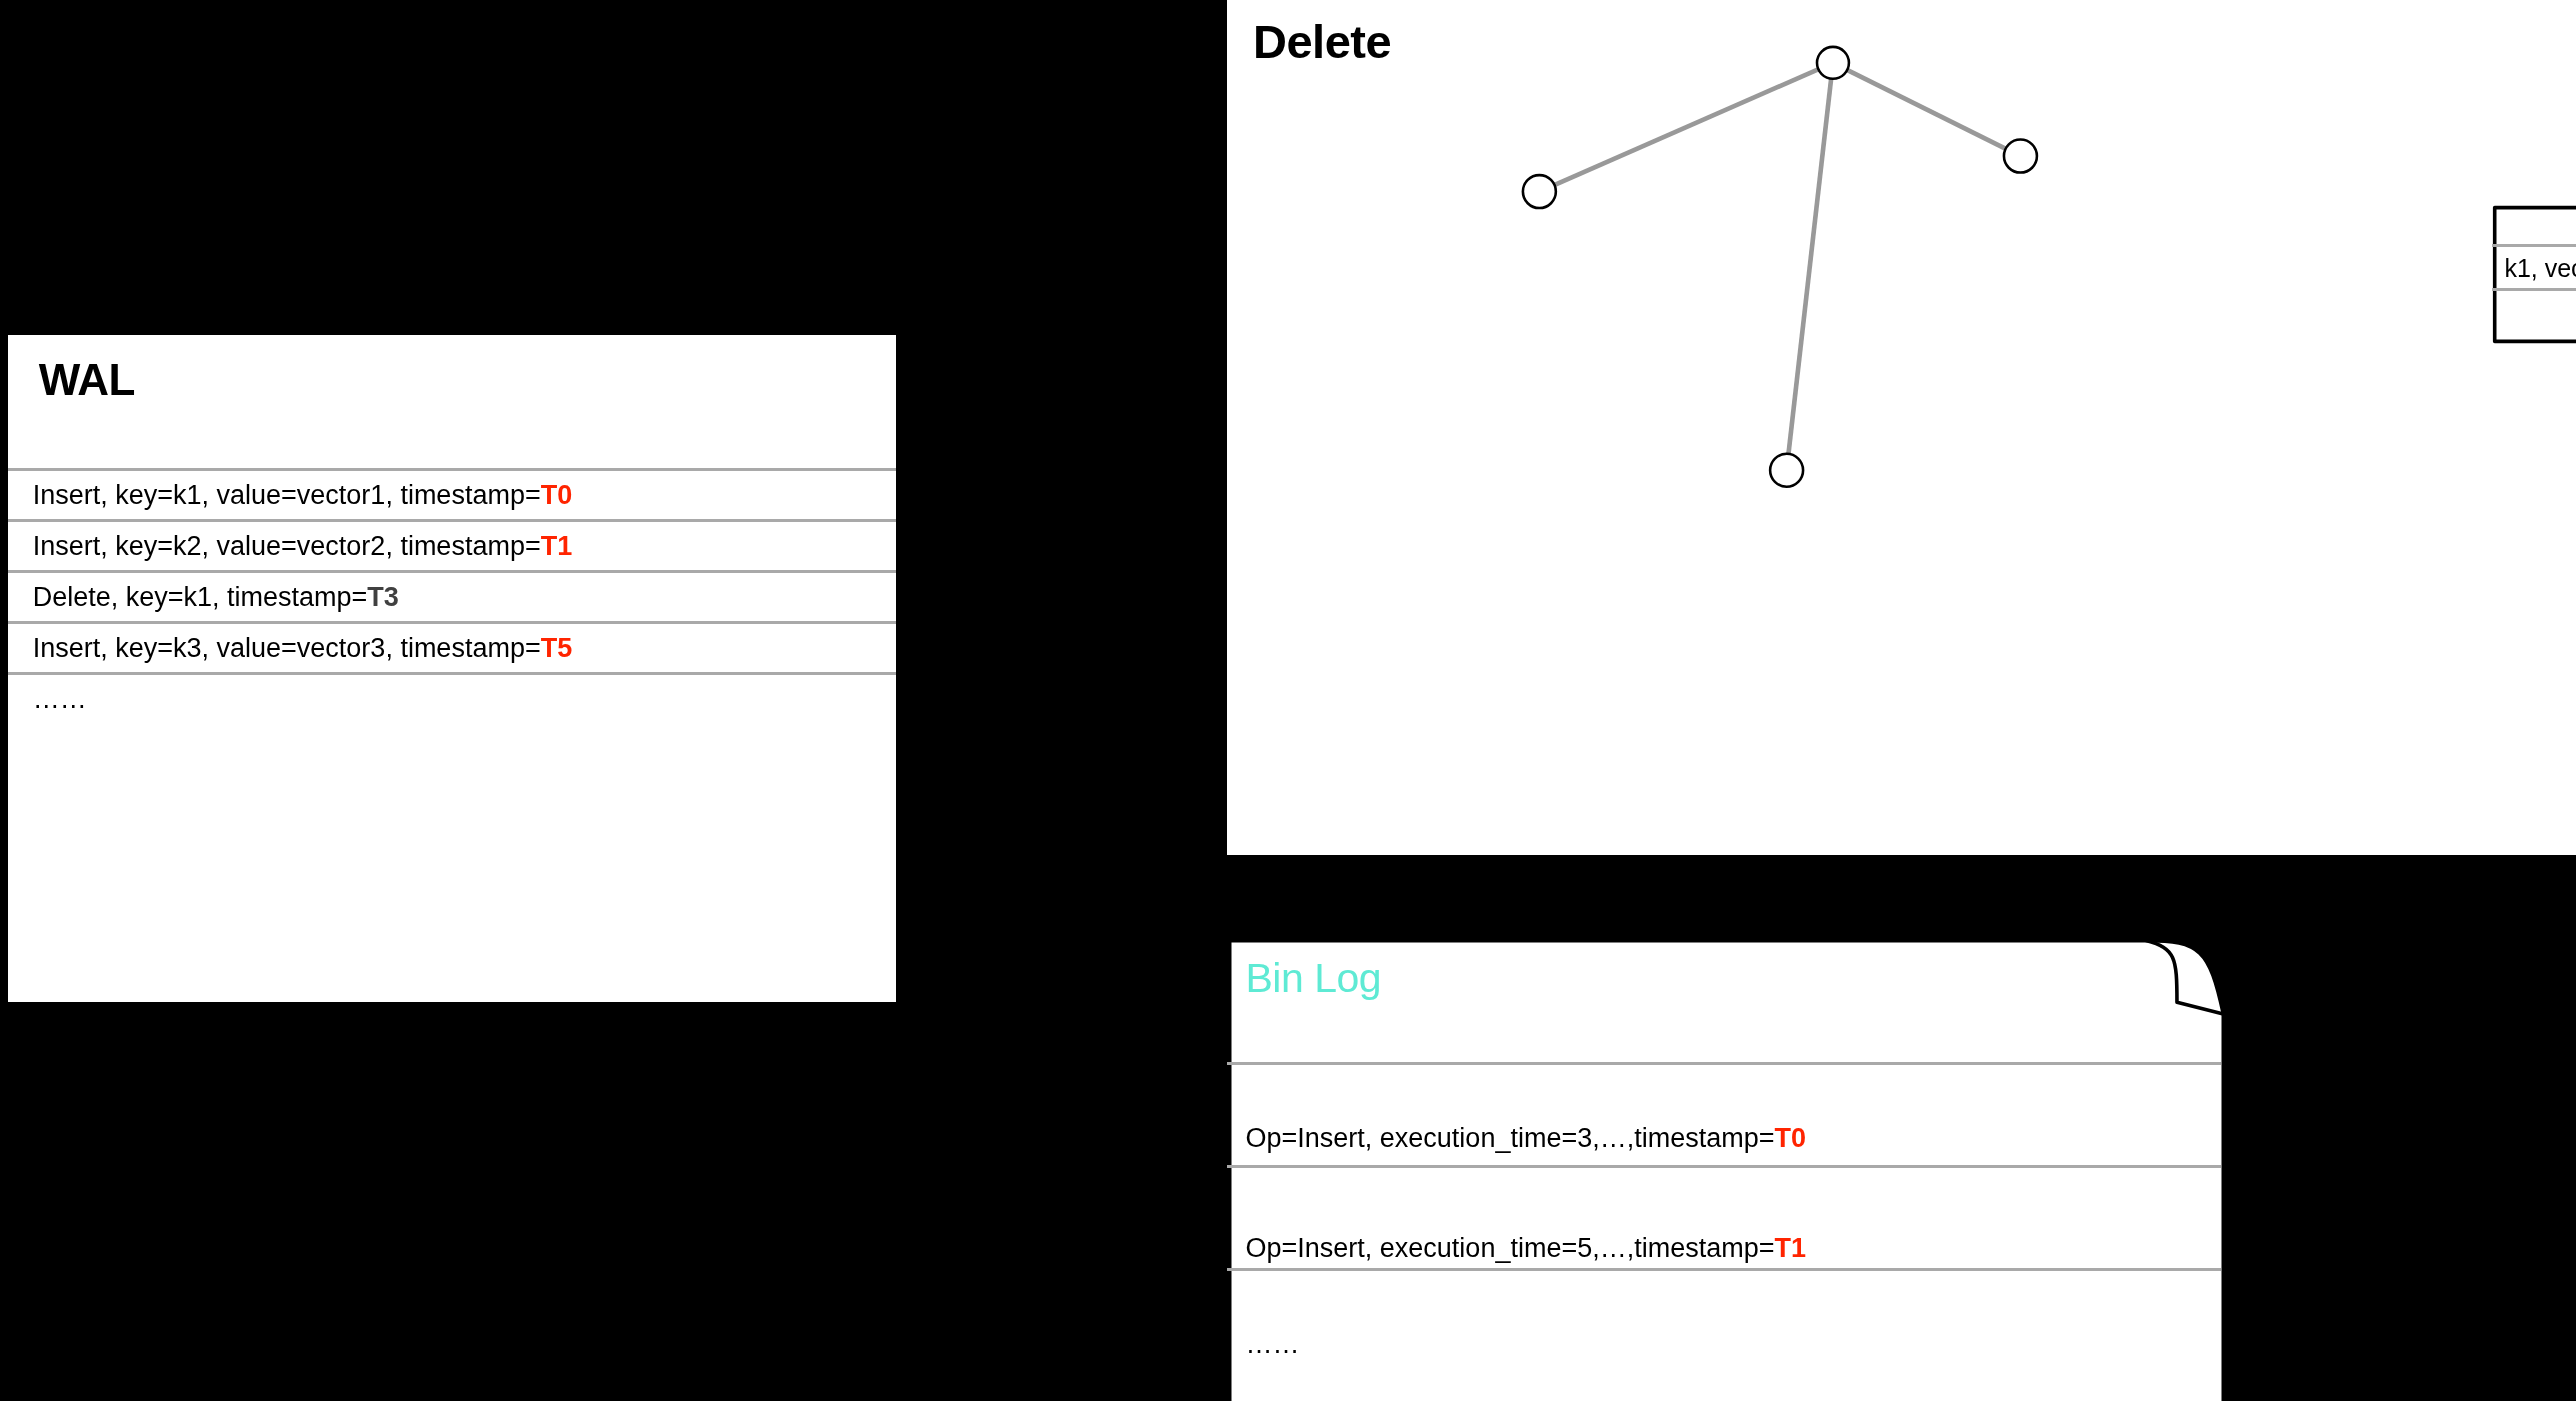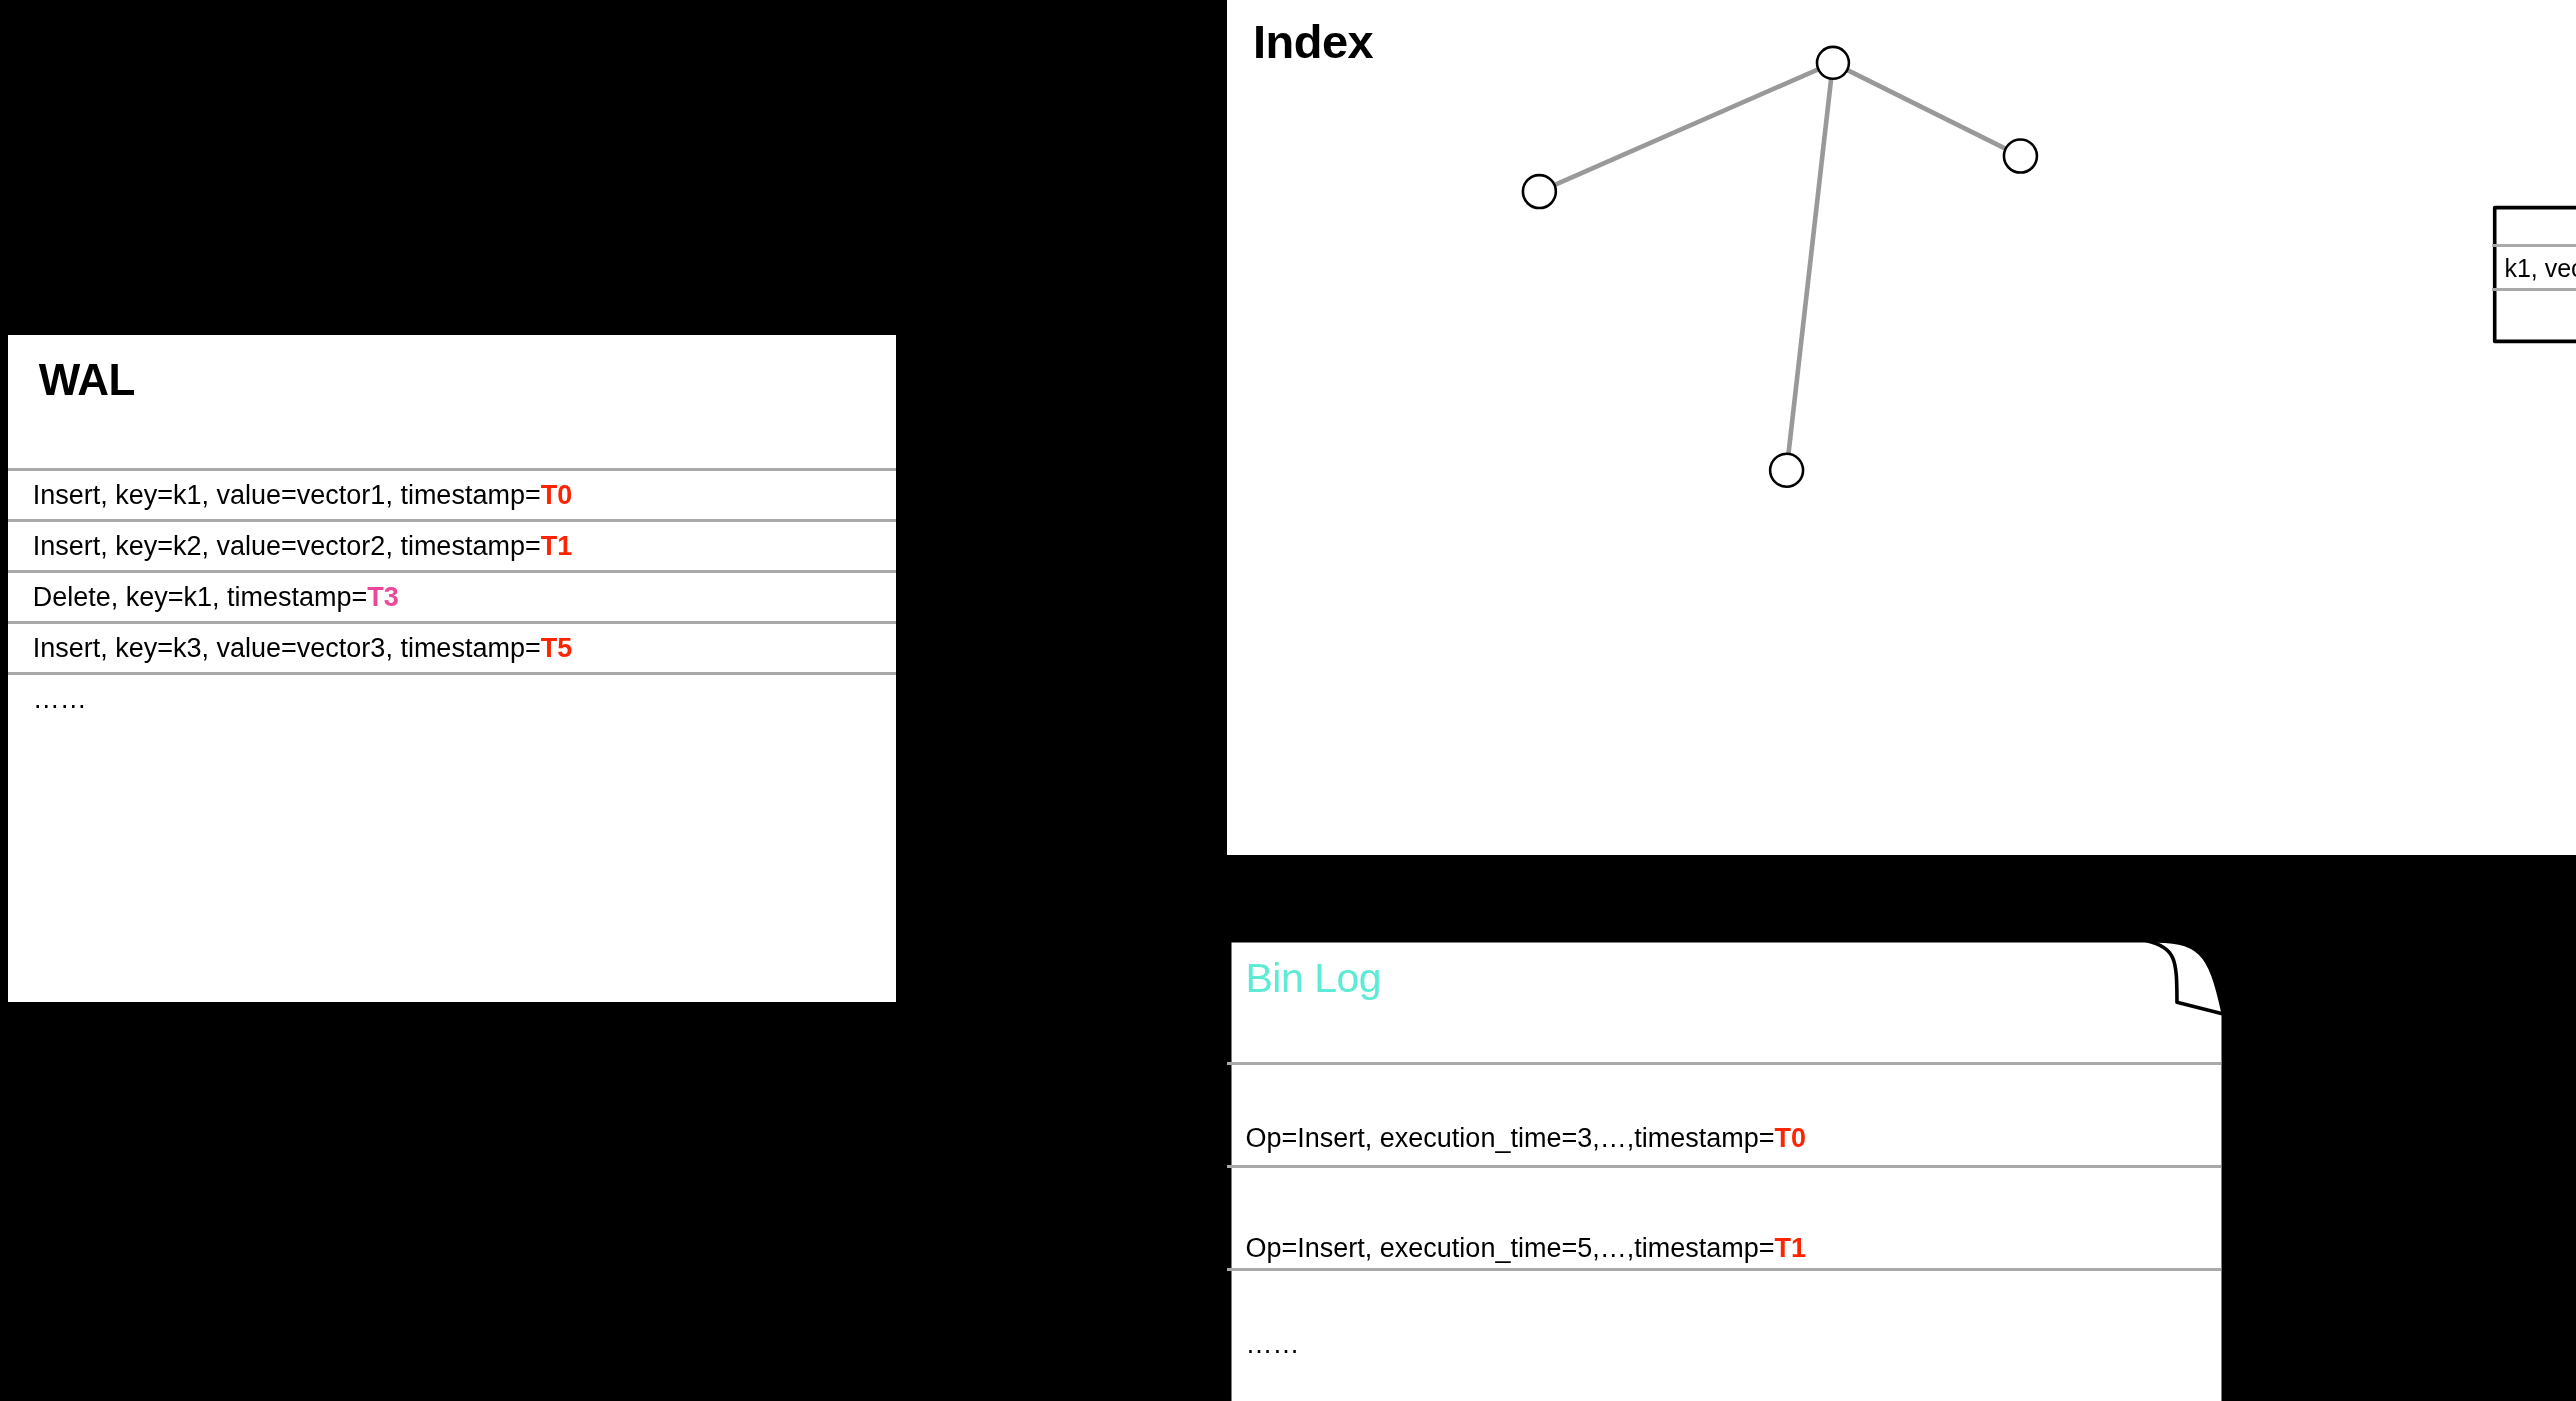--- a/index.html
+++ b/index.html
@@ -53,33 +53,33 @@
 <div class="panel" id="wal-panel">
   <div class="wal-title">WAL</div>
   <div class="wal-rows" id="wal-rows">
       <div class="wal-row" style="border-top-color: rgb(169, 169, 169);">
         <span class="txt">Insert, key=k1, value=vector1, timestamp=<span class="ts" style="color: rgb(255, 36, 0);">T0</span></span>
       </div>
       <div class="wal-row" style="border-top-color: rgb(169, 169, 169); padding-left: 34px;">
         <span class="txt">Insert, key=k2, value=vector2, timestamp=<span class="ts" style="color: rgb(255, 36, 0);">T1</span></span>
       </div>
       <div class="wal-row" style="border-top-color: rgb(169, 169, 169);">
-        <span class="txt">Delete, key=k1, timestamp=<span class="ts" style="color: #ec4899;">T3</span></span>
+        <span class="txt">Delete, key=k1, timestamp=<span class="ts" style="color: #404040;">T3</span></span>
       </div>
       <div class="wal-row" style="border-top-color: rgb(169, 169, 169);">
         <span class="txt">Insert, key=k3, value=vector3, timestamp=<span class="ts" style="color: rgb(255, 36, 0);">T5</span></span>
       </div>
       <div class="wal-row" style="border-top-color: rgb(169, 169, 169);">
         <span class="txt">……</span>
       </div>
     </div>
 </div>
 
 <div class="panel" id="index-panel">
-  <div class="index-title">Index</div>
+  <div class="index-title">Delete</div>
 
   <svg id="index-tree" viewBox="0 0 3088 1660" width="1591" height="855">
       <line x1="1176" y1="122" x2="606" y2="372" stroke="#999999" stroke-width="9"></line>
       <line x1="1176" y1="122" x2="1540" y2="303" stroke="#999999" stroke-width="9"></line>
       <line x1="1176" y1="122" x2="1086" y2="913" stroke="#999999" stroke-width="9"></line>
       <circle cx="1176" cy="122" r="31" fill="#ffffff" stroke="#000000" stroke-width="5"></circle>
       <circle cx="606" cy="372" r="32" fill="#ffffff" stroke="#000000" stroke-width="5"></circle>
       <circle cx="1540" cy="303" r="32" fill="#ffffff" stroke="#000000" stroke-width="5"></circle>
       <circle cx="1086" cy="913" r="32" fill="#ffffff" stroke="#000000" stroke-width="5"></circle>
     </svg>

